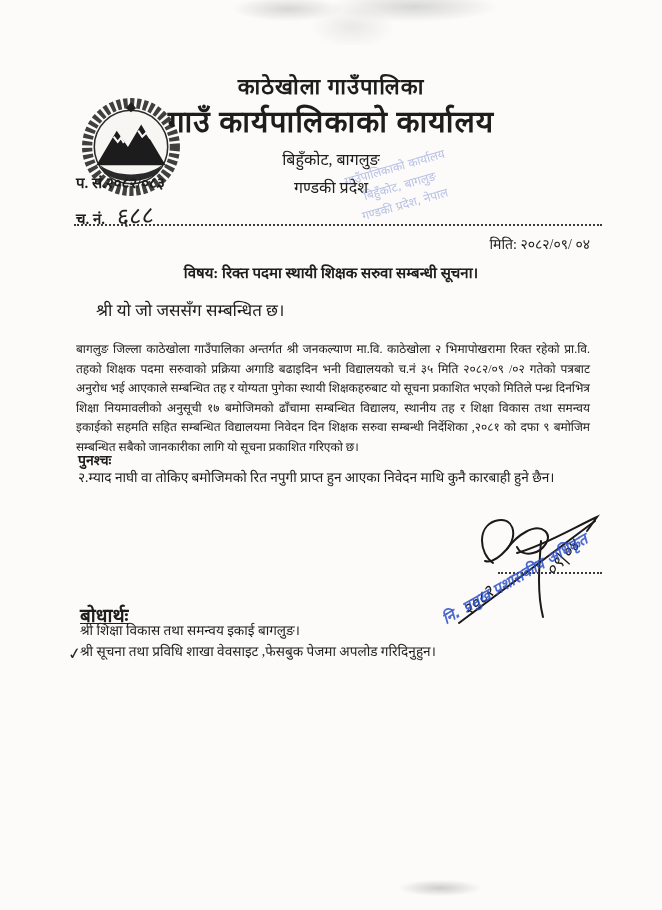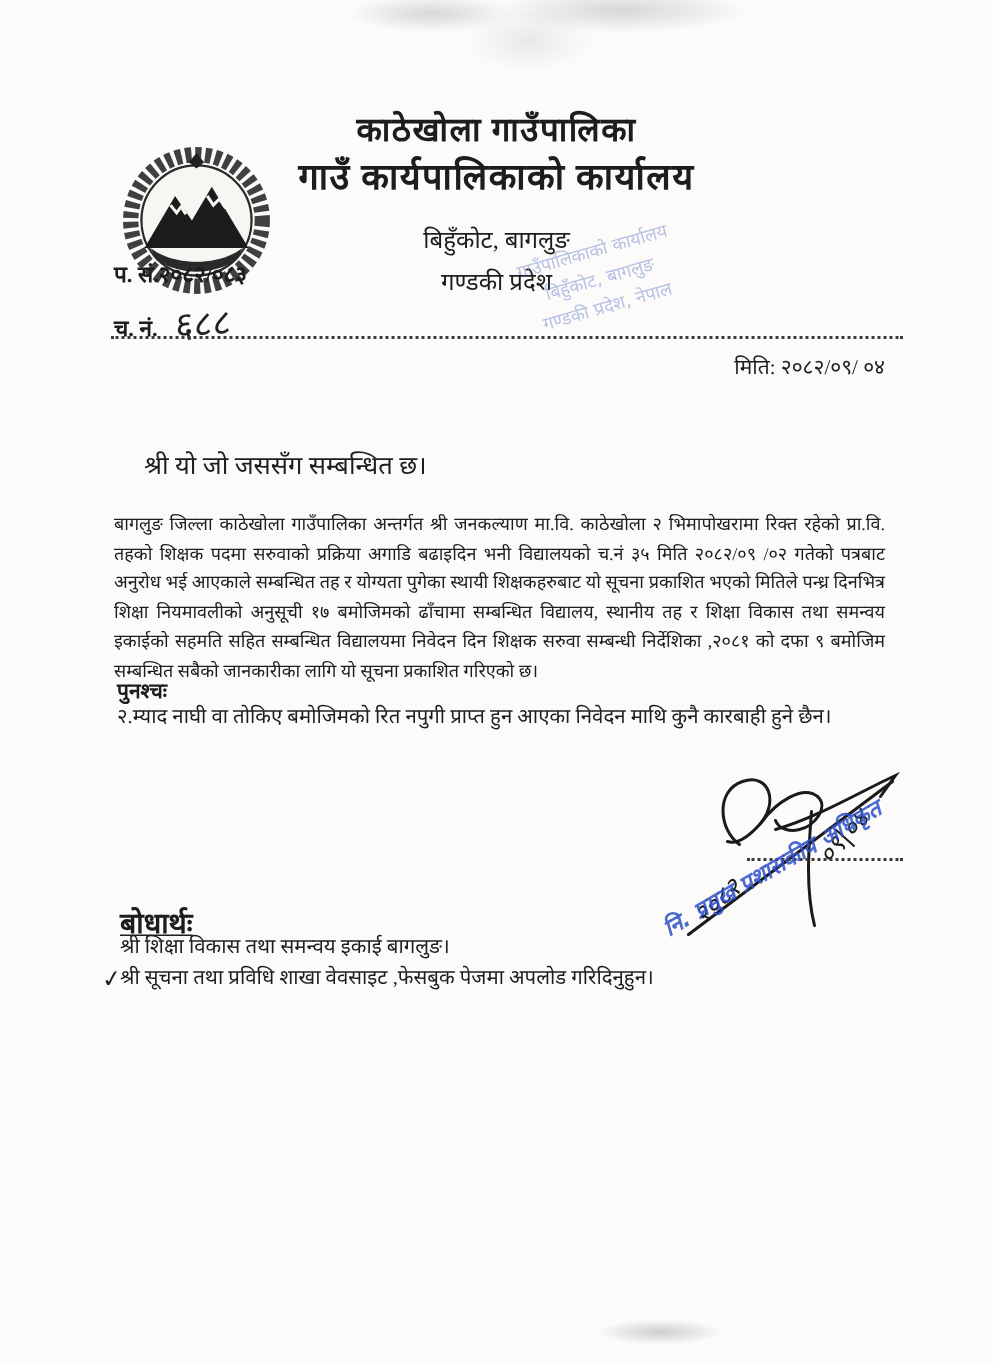--- a/index.html
+++ b/index.html
@@ -23,21 +23,21 @@
   }
   .smudge-bottom{
     position:absolute;left:380px;top:860px;width:120px;height:40px;
     background:radial-gradient(ellipse 60px 12px at 50% 70%, rgba(120,120,125,.35), rgba(0,0,0,0) 70%);
     pointer-events:none;
   }
   
   .emblem{position:absolute;left:80px;top:96px;width:102px;height:106px;}
   .hdr{position:absolute;left:0;width:662px;text-align:center;}
   .hdr-muni{top:70px;font-size:22px;font-weight:bold;letter-spacing:1px;}
-  .hdr-office{top:100px;font-size:24px;font-weight:bold;letter-spacing:1px;}
+  .hdr-office{top:100px;font-size:30px;font-weight:bold;letter-spacing:1px;}
   .hdr-addr{top:148px;font-size:16px;}
   .hdr-prov{top:176px;font-size:16px;}
   .ref-no{position:absolute;left:76px;top:172px;font-size:15px;font-weight:bold;}
   .disp-row{position:absolute;left:76px;top:198px;font-size:15px;font-weight:bold;}
   .disp-hand{
     display:inline-block;font-size:24px;font-weight:normal;
     font-family:"DejaVu Sans",sans-serif;
     transform:rotate(-4deg) skewX(-8deg);margin-left:8px;color:#222;
   }
   
@@ -124,20 +124,21 @@
   <div class="stamp-hdr">
     <div>गाउँपालिकाको कार्यालय</div>
     <div>बिहुँकोट, बागलुङ</div>
     <div>गण्डकी प्रदेश, नेपाल</div>
   </div>
 
   <div class="dotted-sep"></div>
 
   <div class="date-line">मिति: २०८२/०९/ ०४</div>
 
+  <div class="subject">विषय: रिक्त पदमा स्थायी शिक्षक सरुवा सम्बन्धी सूचना।</div>
 
   <div class="salutation">श्री यो जो जससँग सम्बन्धित छ।</div>
 
   <p class="body-par">बागलुङ जिल्ला काठेखोला गाउँपालिका अन्तर्गत श्री जनकल्याण मा.वि. काठेखोला २ भिमापोखरामा रिक्त रहेको प्रा.वि. तहको शिक्षक पदमा सरुवाको प्रक्रिया अगाडि बढाइदिन भनी विद्यालयको च.नं ३५  मिति २०८२/०९ /०२  गतेको पत्रबाट अनुरोध भई आएकाले सम्बन्धित तह र योग्यता पुगेका स्थायी शिक्षकहरुबाट यो सूचना प्रकाशित भएको मितिले पन्ध्र दिनभित्र शिक्षा नियमावलीको अनुसूची १७ बमोजिमको ढाँचामा सम्बन्धित विद्यालय, स्थानीय तह र शिक्षा विकास तथा समन्वय इकाईको सहमति सहित सम्बन्धित विद्यालयमा निवेदन दिन शिक्षक सरुवा सम्बन्धी निर्देशिका ,२०८१ को दफा ९ बमोजिम सम्बन्धित सबैको जानकारीका लागि यो सूचना प्रकाशित गरिएको छ।</p>
 
   <div class="ps-head">पुनश्चः</div>
   <div class="ps-items">
     <div>२.म्याद नाघी वा तोकिए बमोजिमको रित नपुगी प्राप्त हुन आएका निवेदन माथि कुनै कारबाही हुने छैन।</div>
   </div>
 

